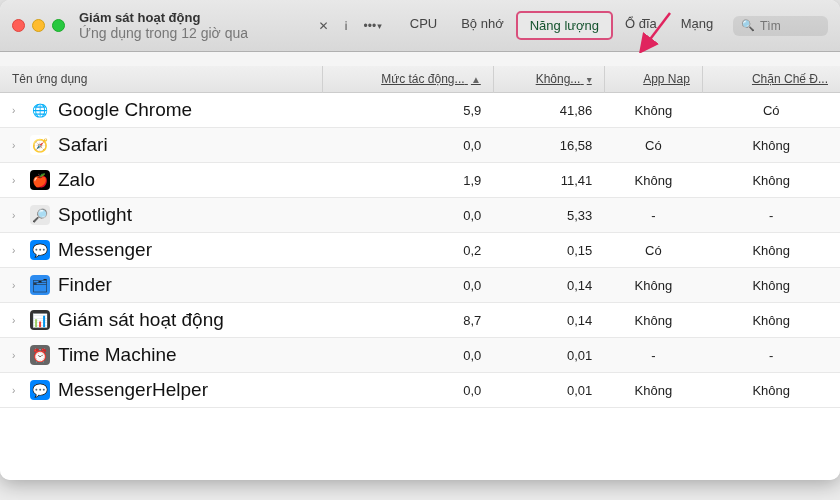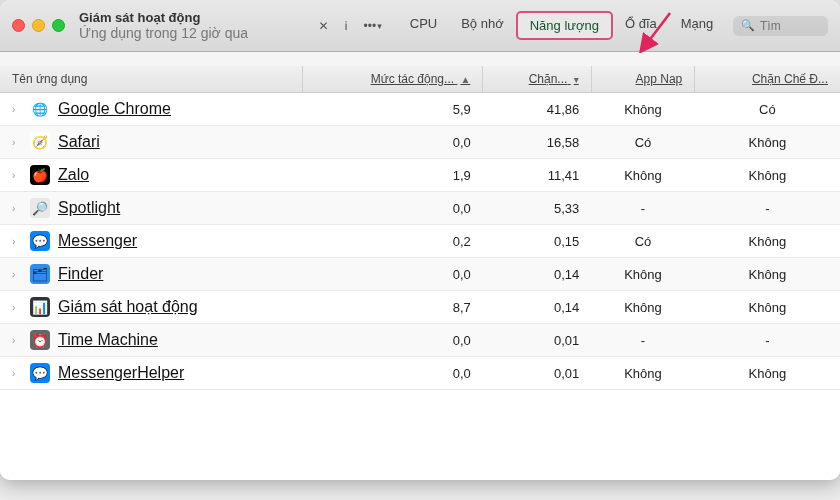--- a/index.html
+++ b/index.html
@@ -200,23 +200,22 @@
       height: 20px;
       border-radius: 4px;
       display: flex;
       align-items: center;
       justify-content: center;
       font-size: 14px;
       flex-shrink: 0;
     }
 
     .app-name {
-      font-size: 16px;
+      font-size: 19px;
       color: #111;
-      text-decoration: underline;
     }
   </style>
 </head>
 <body>
 
 <div class="window">
 
   <div class="titlebar">
 
     <div class="traffic-lights">
@@ -268,21 +267,21 @@
       <thead>
         <tr>
           <th>
             <span>Tên ứng dụng</span>
           </th>
           <th class="right">
             <span>Mức tác động...</span>
             <span class="sort-indicator">▲</span>
           </th>
           <th class="right">
-            <span>Chặn...</span>
+            <span>Không...</span>
             <span class="sort-indicator">▾</span>
           </th>
           <th class="right">
             <span>App Nap</span>
           </th>
           <th class="right">
             <span>Chặn Chế Đ...</span>
           </th>
         </tr>
       </thead>

